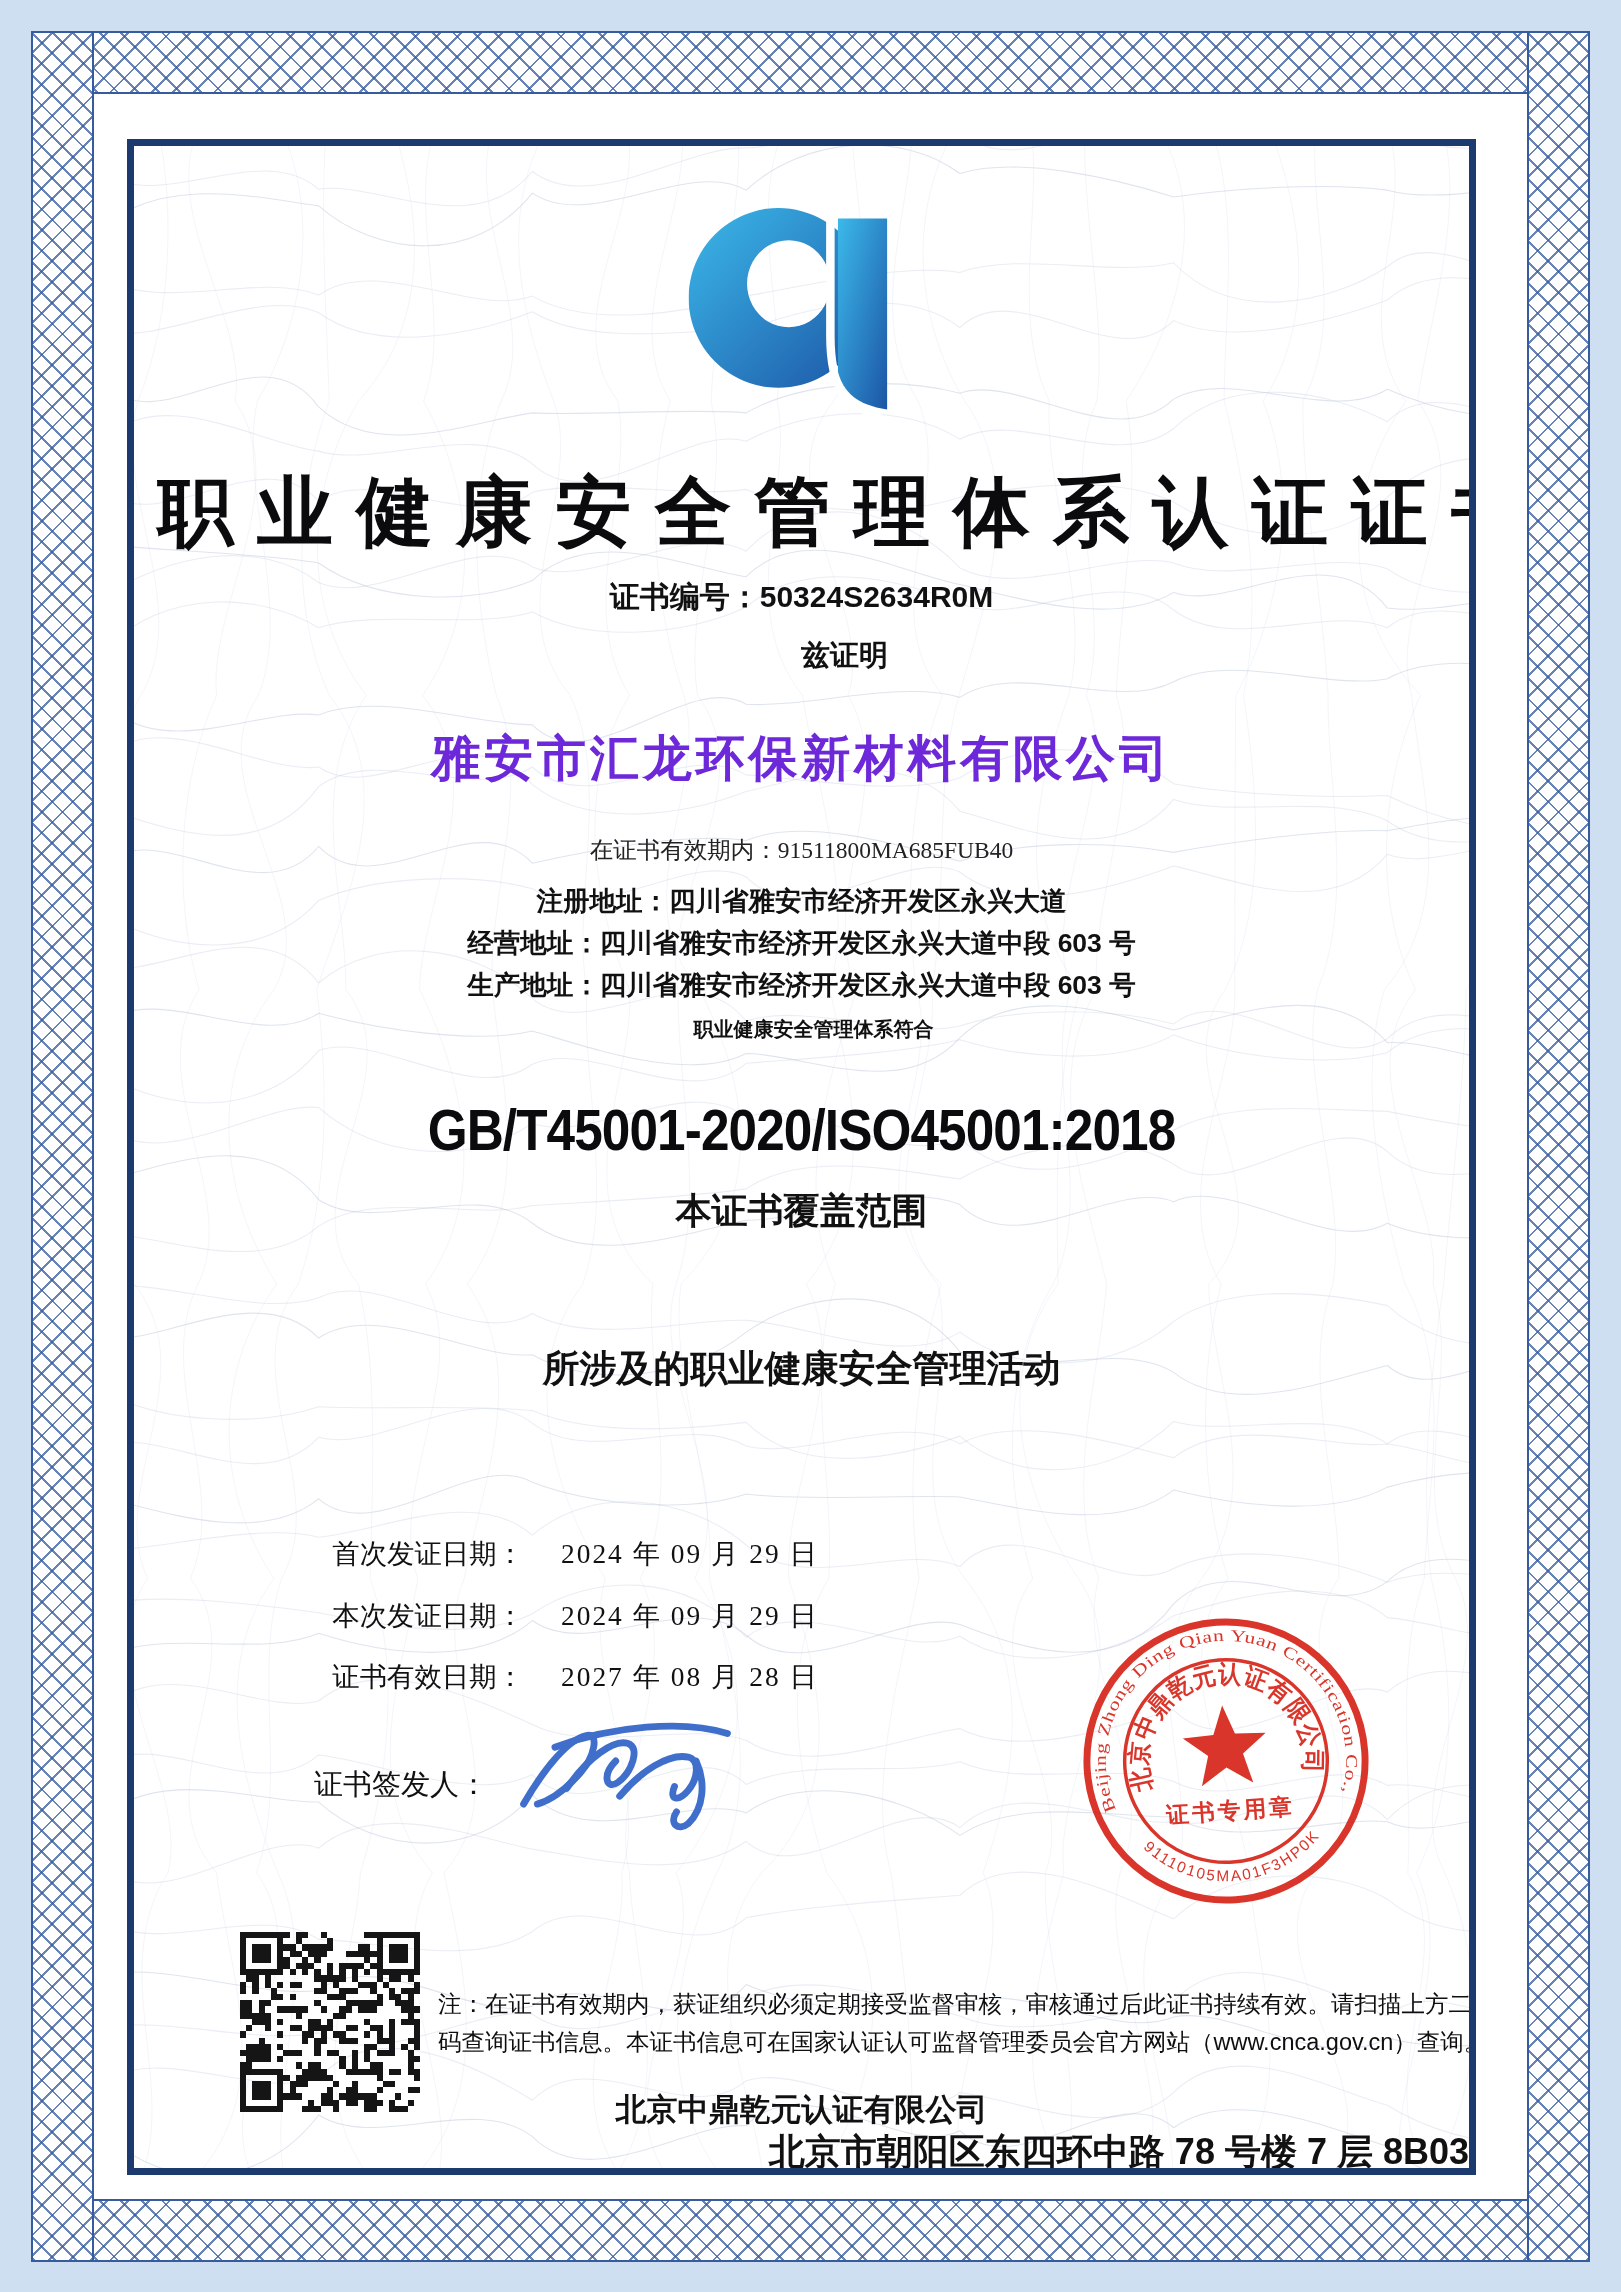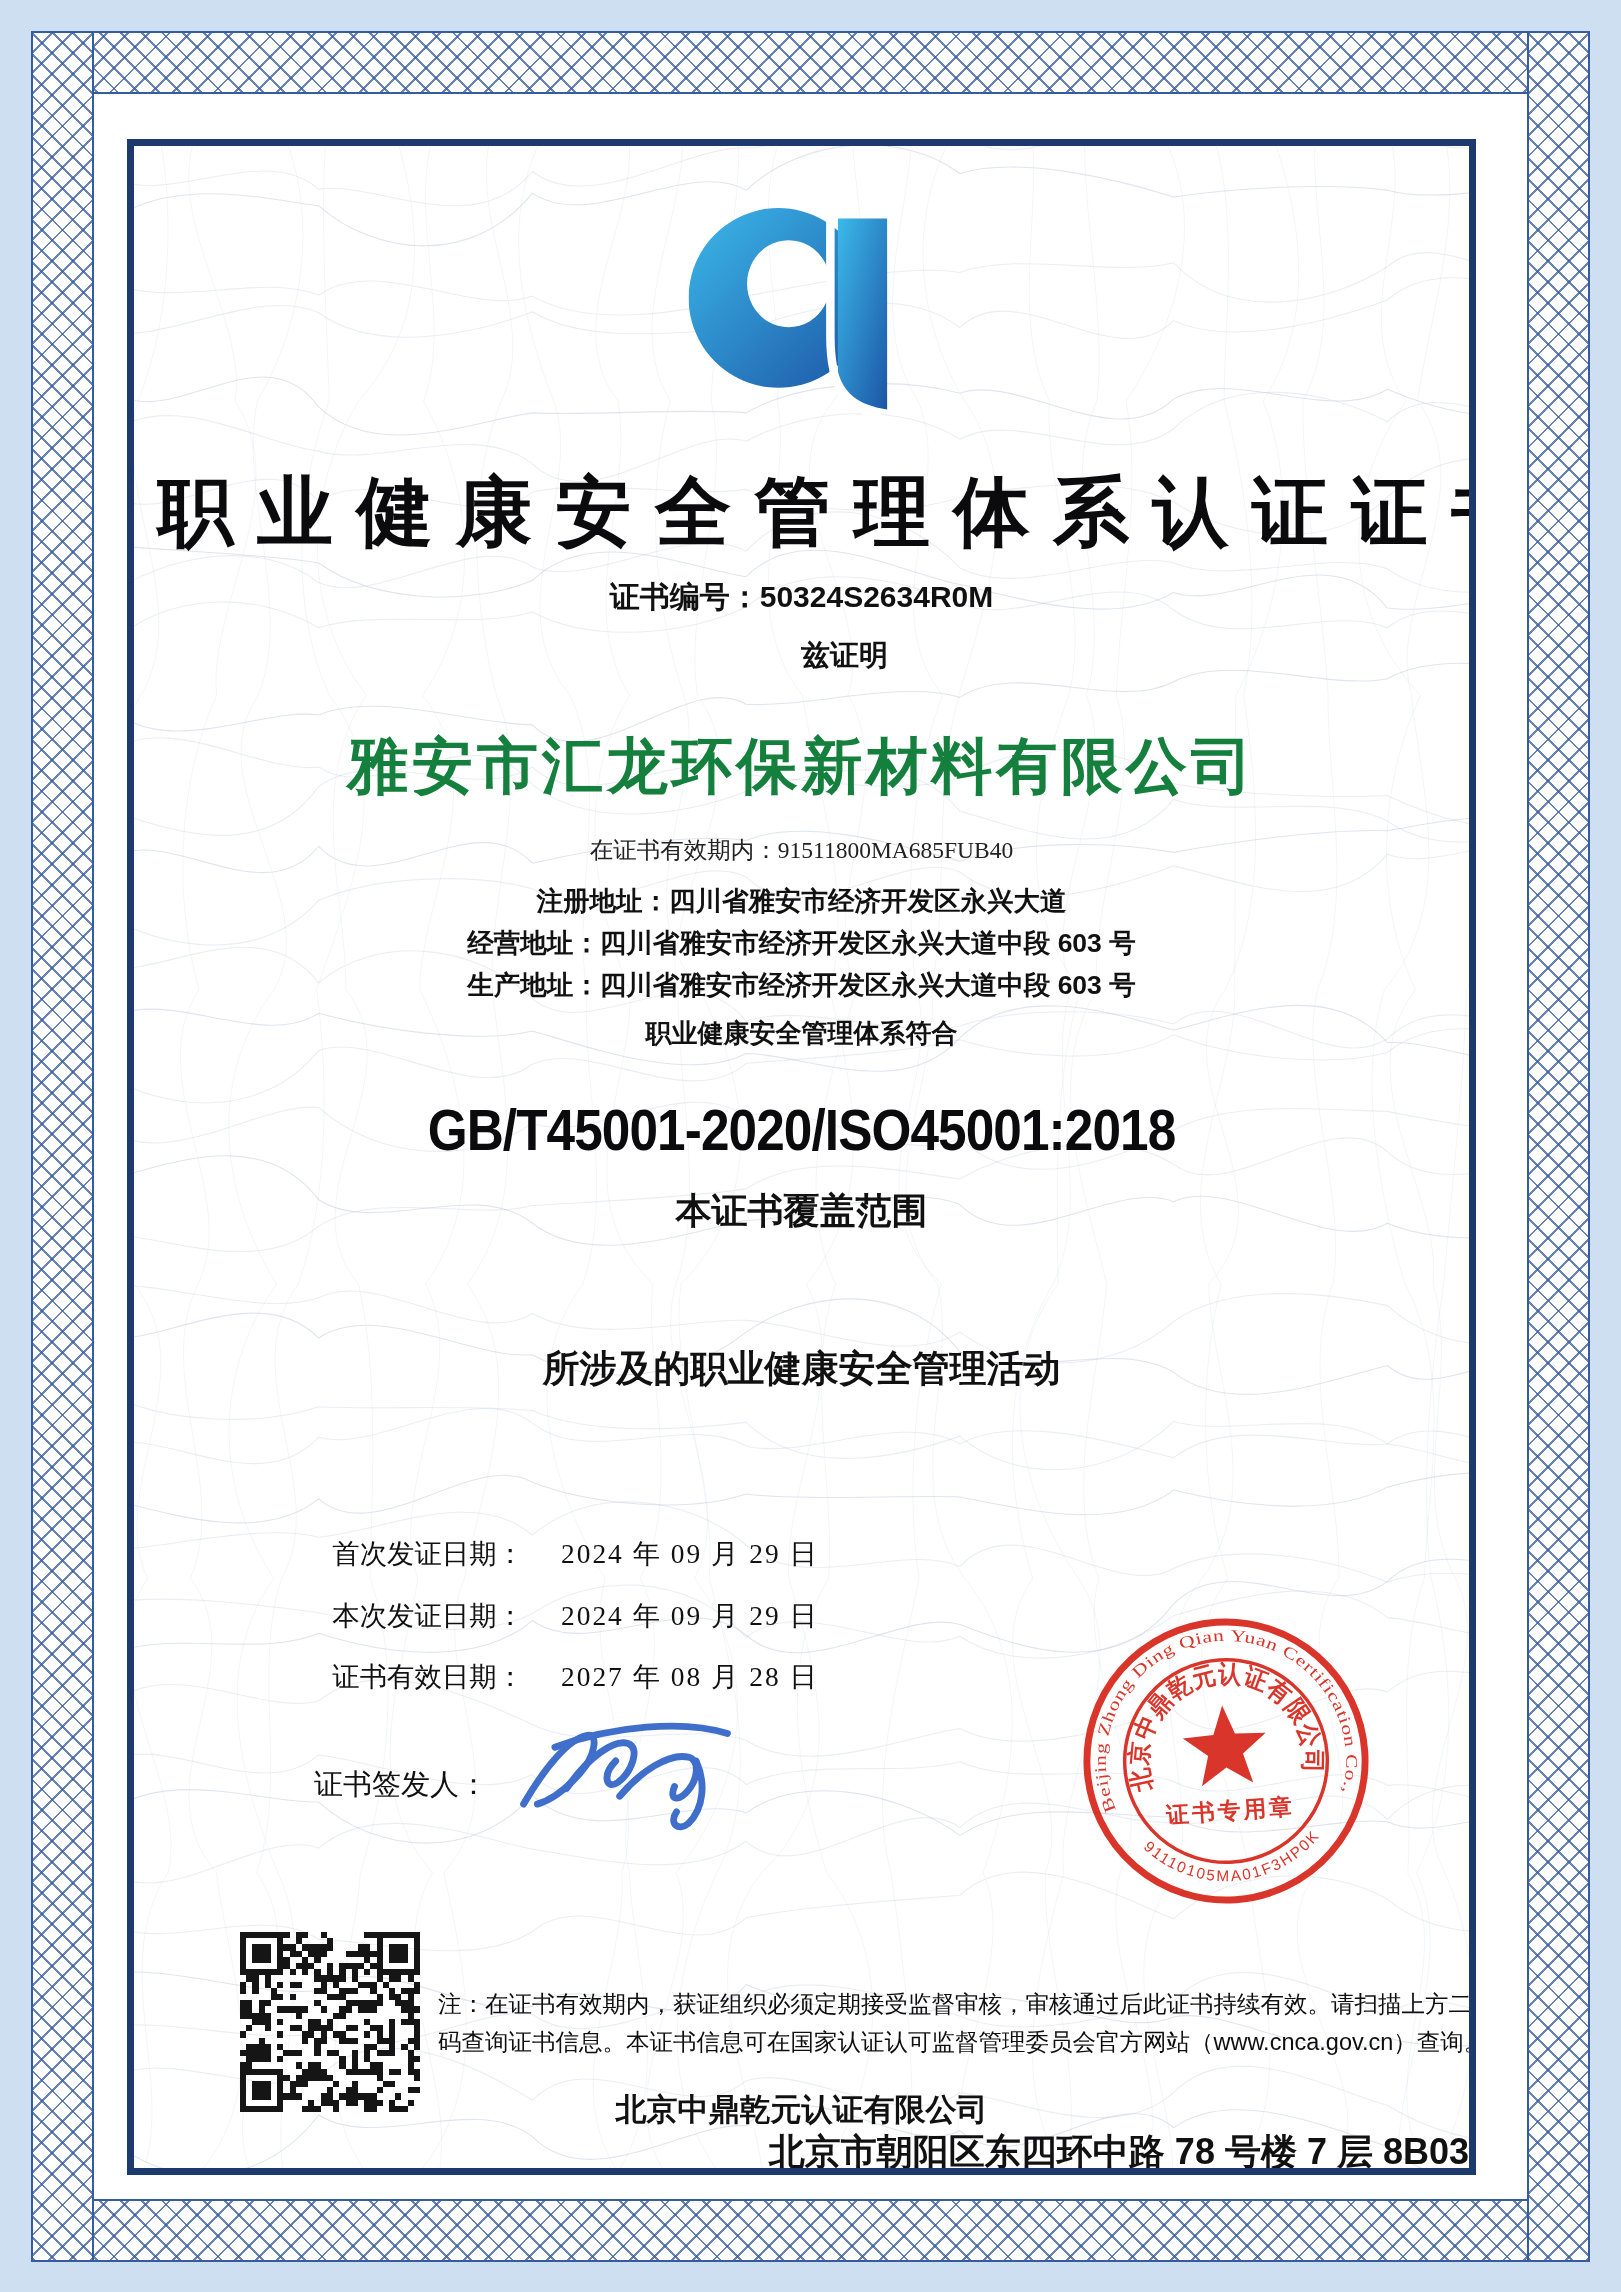--- a/index.html
+++ b/index.html
@@ -24,25 +24,25 @@
 
   .abs{position:absolute;}
   .cline{left:0;width:100%;text-align:center;white-space:nowrap;}
 
   .logo{left:50%;transform:translateX(-50%);top:57px;}
 
   .title{top:316px;font-size:76px;font-weight:bold;letter-spacing:23.5px;padding-left:23.5px;
          box-sizing:border-box;color:#0b0b0d;}
   .cert-no{top:431px;font-size:30px;font-weight:bold;}
   .certify{top:490px;font-size:29px;font-weight:bold;padding-left:43px;}
-  .company{top:580px;font-size:61px;font-weight:bold;letter-spacing:3.9px;color:#15803d;}
+  .company{top:580px;font-size:49px;font-weight:bold;letter-spacing:3.9px;color:#6d28d9;}
   .credit{top:688px;font-size:23.5px;font-family:"Liberation Serif",serif;color:#222;}
   .addr{font-size:26.5px;font-weight:bold;}
   .addr1{top:737px;} .addr2{top:779px;} .addr3{top:821px;}
-  .conform{top:870px;font-size:26px;font-weight:bold;}
+  .conform{top:870px;font-size:20px;font-weight:bold;padding-left:12px;}
   .standard{top:951px;font-size:57px;font-weight:bold;letter-spacing:-1px;
             transform:scaleX(.9);transform-origin:center;color:#0b0b0d;}
   .scope-label{top:1041px;font-size:36px;font-weight:bold;}
   .scope1{top:1117px;font-size:37px;font-weight:bold;}
   .scope2{top:1198px;font-size:37px;font-weight:bold;}
 
   .dates{left:178px;top:1390px;font-family:"Liberation Serif",serif;font-size:27.4px;}
   .date-row{display:flex;margin-bottom:25.5px;white-space:nowrap;}
   .date-row .lbl{width:212px;text-align:right;}
   .date-row .val{margin-left:37px;letter-spacing:2px;}

